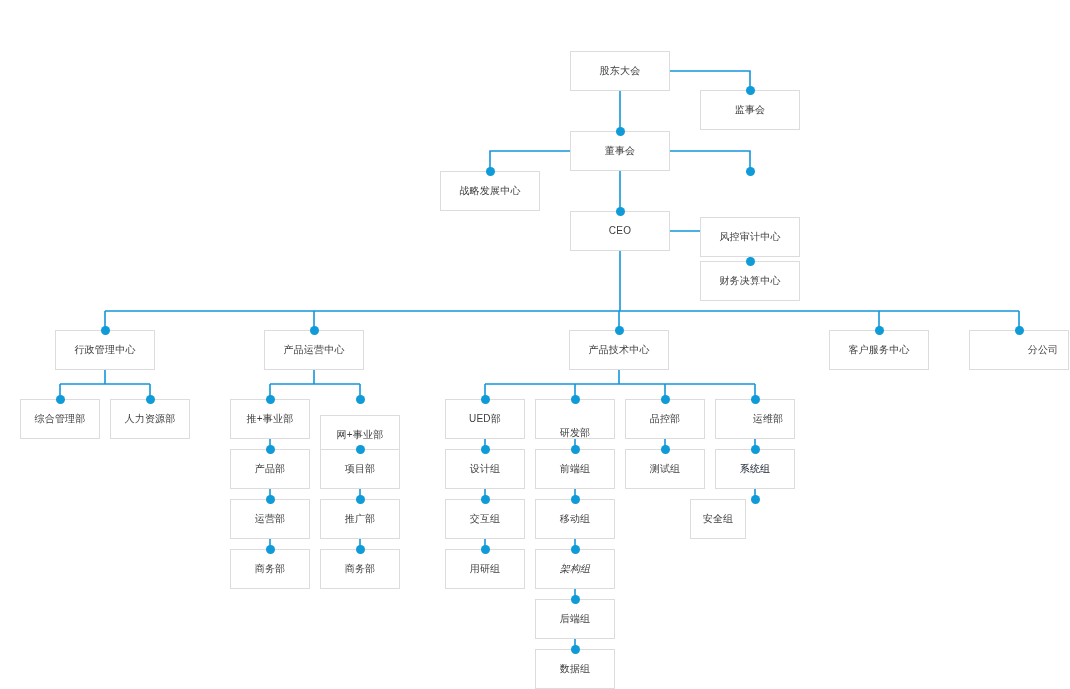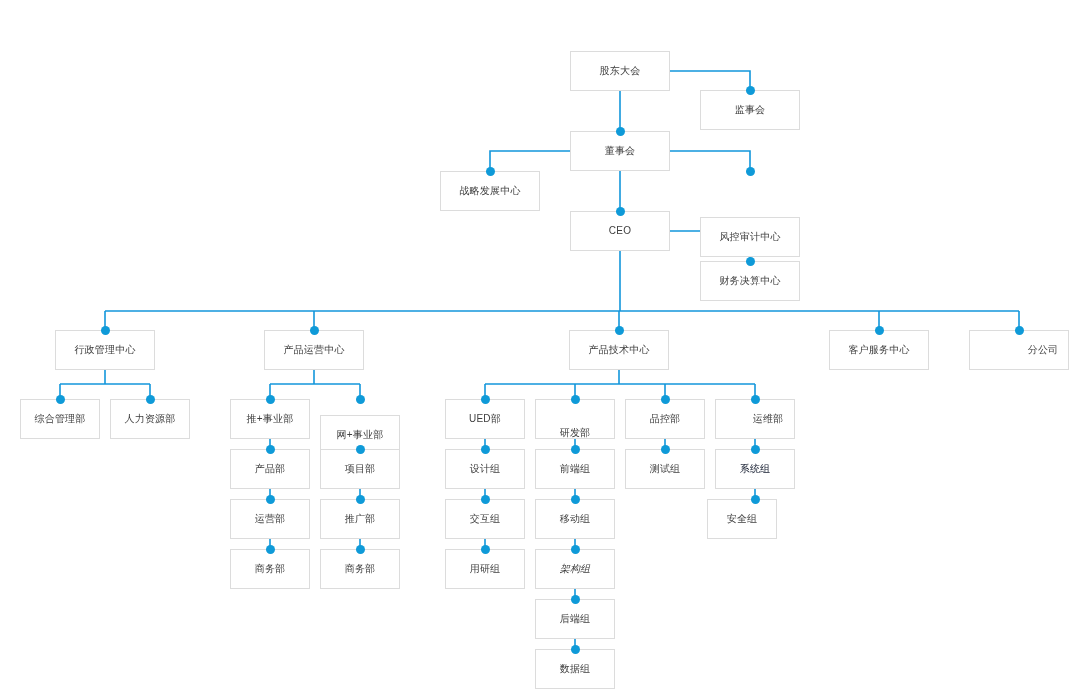--- a/index.html
+++ b/index.html
@@ -207,21 +207,21 @@
       </div>
       <div class="node w80" style="left: 625px; top: 449px; width: 80px; height: 40px; border-color: rgb(220, 220, 220); background: rgb(255, 255, 255); color: rgb(61, 61, 61);">
         <span>测试组</span>
       </div>
       <div class="node w80" style="left: 715px; top: 399px; width: 80px; height: 40px; border-color: rgb(220, 220, 220); background: rgb(255, 255, 255); color: rgb(61, 61, 61); padding-left: 26px;">
         <span>运维部</span>
       </div>
       <div class="node w80" style="left: 715px; top: 449px; width: 80px; height: 40px; border-color: rgb(220, 220, 220); background: rgb(255, 255, 255); color: #0f172a;">
         <span>系统组</span>
       </div>
-      <div class="node w80" style="left: 707px; top: 499px; width: 70px; height: 40px; border-color: rgb(220, 220, 220); background: rgb(255, 255, 255); color: rgb(61, 61, 61);">
+      <div class="node w80" style="left: 690px; top: 499px; width: 56px; height: 40px; border-color: rgb(220, 220, 220); background: rgb(255, 255, 255); color: rgb(61, 61, 61);">
         <span>安全组</span>
       </div>
     </div>
   <div id="dot-layer">
       <div class="dot" style="left: 750px; top: 90px; background: rgb(15, 154, 216);"></div>
       <div class="dot" style="left: 620px; top: 131px; background: rgb(15, 154, 216);"></div>
       <div class="dot" style="left: 490px; top: 171px; background: rgb(15, 154, 216);"></div>
       <div class="dot" style="left: 750px; top: 171px; background: rgb(15, 154, 216);"></div>
       <div class="dot" style="left: 620px; top: 211px; background: rgb(15, 154, 216);"></div>
       <div class="dot" style="left: 750px; top: 261px; background: rgb(15, 154, 216);"></div>

